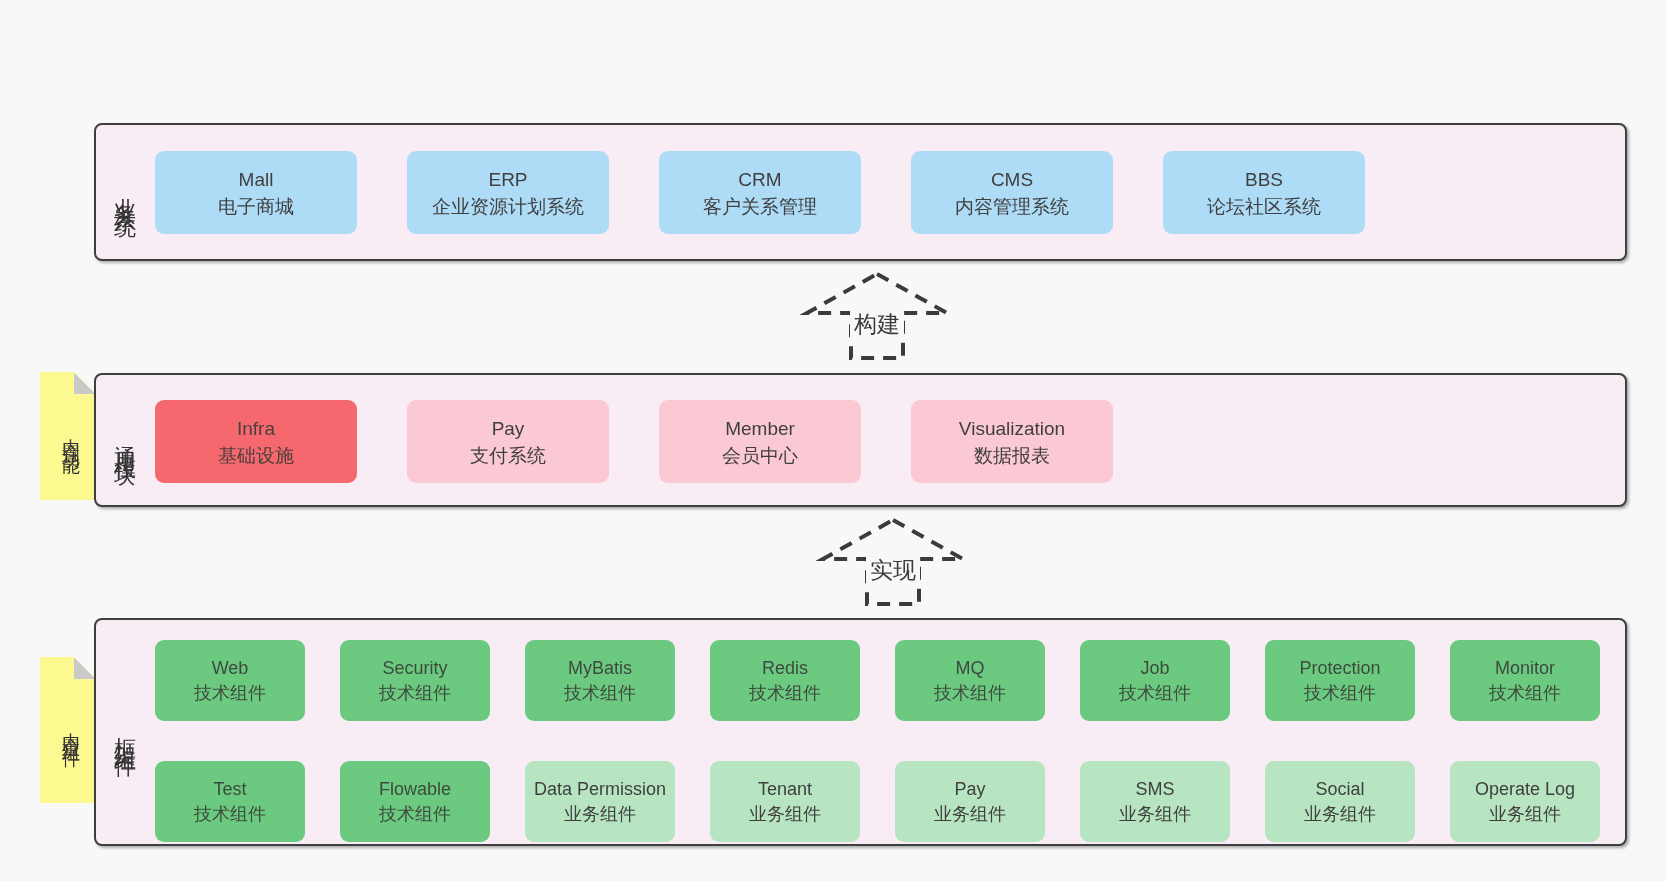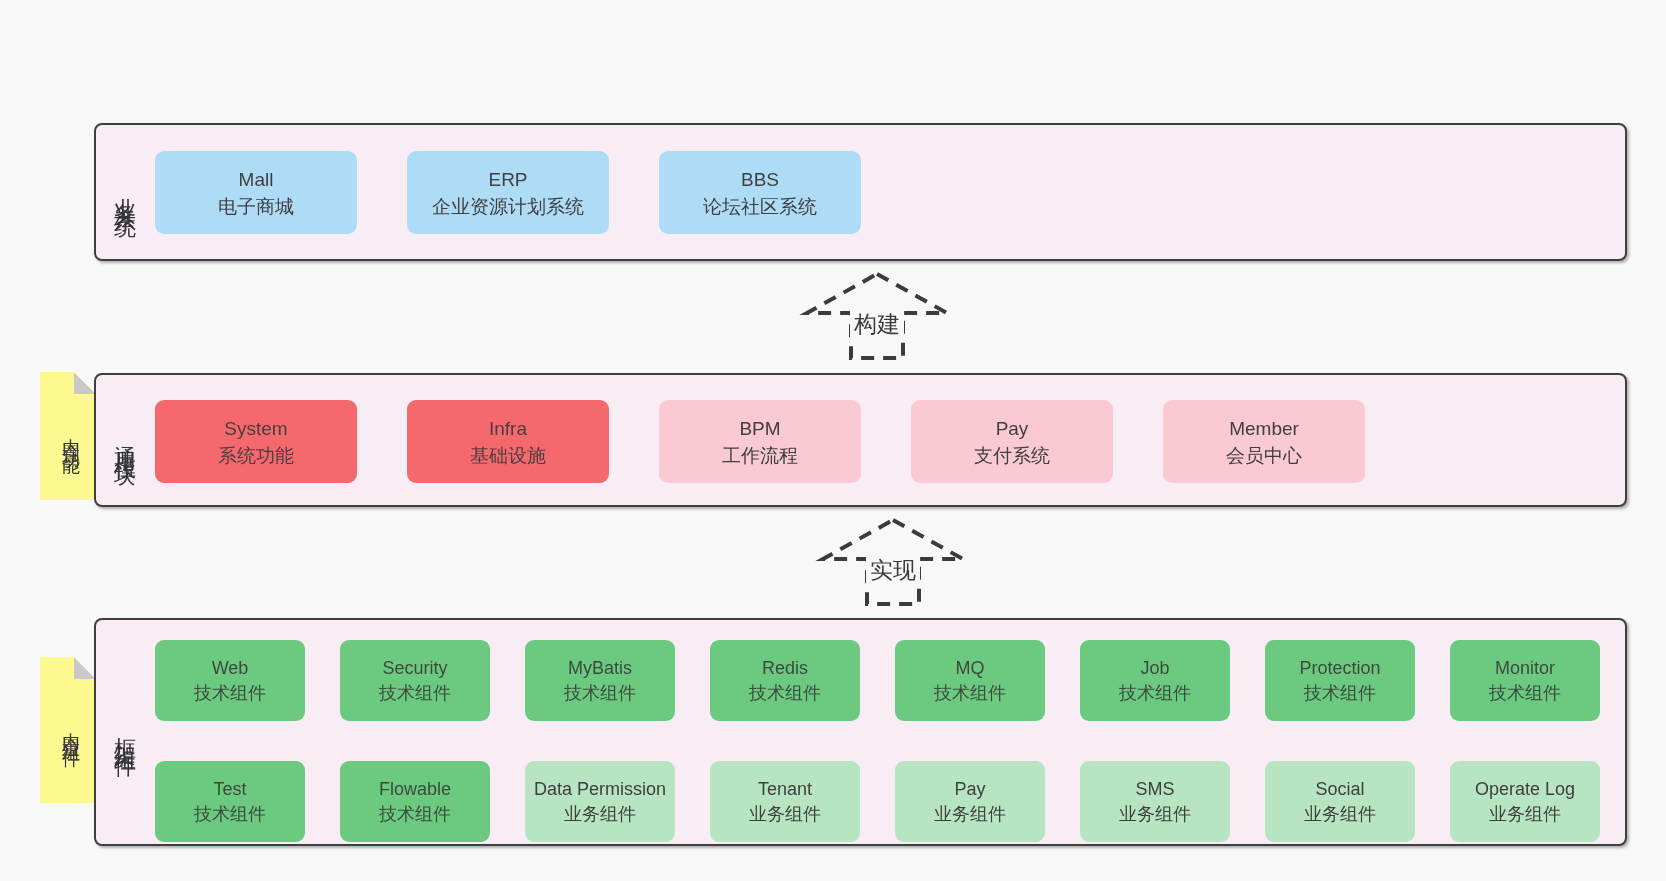--- a/index.html
+++ b/index.html
@@ -71,57 +71,61 @@
     <div class="boxes gap50" style="top:26px;">
       <div class="box box-lg v-blue">
         <div class="bt">Mall</div>
         <div class="bs">电子商城</div>
       </div>
       <div class="box box-lg v-blue">
         <div class="bt">ERP</div>
         <div class="bs">企业资源计划系统</div>
       </div>
       <div class="box box-lg v-blue">
+        <div class="bt">CRM</div>
+        <div class="bs">客户关系管理</div>
+      </div>
+      <div class="box box-lg v-blue">
+        <div class="bt">CMS</div>
+        <div class="bs">内容管理系统</div>
+      </div>
+      <div class="box box-lg v-blue">
         <div class="bt">BBS</div>
         <div class="bs">论坛社区系统</div>
       </div>
     </div>
   </section>
 
   <div class="arrow" style="left:797px;top:266px;">
     <svg width="160" height="100" viewBox="0 0 160 100">
       <polygon points="80,8 150,47 106,47 106,92 54,92 54,47 10,47" fill="none" stroke="#3b3b3b" stroke-width="4" stroke-dasharray="13 9"></polygon>
     </svg>
     <div class="arrow-label">
       <span>构建</span>
     </div>
   </div>
 
   <section class="band" style="top:373px;height:130px;">
     <div class="band-label">通用模块</div>
     <div class="boxes gap50" style="top:25px;">
       <div class="box box-lg v-red">
-        <div class="bt">System</div>
-        <div class="bs">系统功能</div>
-      </div>
-      <div class="box box-lg v-red">
         <div class="bt">Infra</div>
         <div class="bs">基础设施</div>
-      </div>
-      <div class="box box-lg v-pink">
-        <div class="bt">BPM</div>
-        <div class="bs">工作流程</div>
       </div>
       <div class="box box-lg v-pink">
         <div class="bt">Pay</div>
         <div class="bs">支付系统</div>
       </div>
       <div class="box box-lg v-pink">
         <div class="bt">Member</div>
         <div class="bs">会员中心</div>
+      </div>
+      <div class="box box-lg v-pink">
+        <div class="bt">Visualization</div>
+        <div class="bs">数据报表</div>
       </div>
     </div>
   </section>
 
   <div class="arrow" style="left:813px;top:512px;">
     <svg width="160" height="100" viewBox="0 0 160 100">
       <polygon points="80,8 150,47 106,47 106,92 54,92 54,47 10,47" fill="none" stroke="#3b3b3b" stroke-width="4" stroke-dasharray="13 9"></polygon>
     </svg>
     <div class="arrow-label">
       <span>实现</span>

